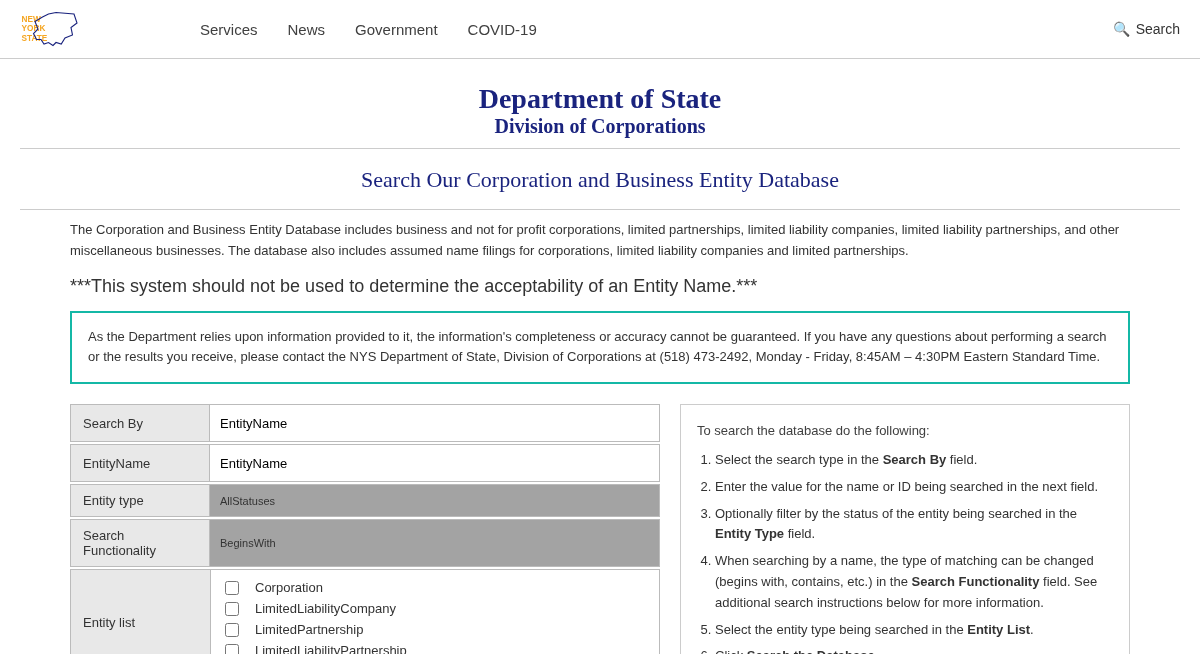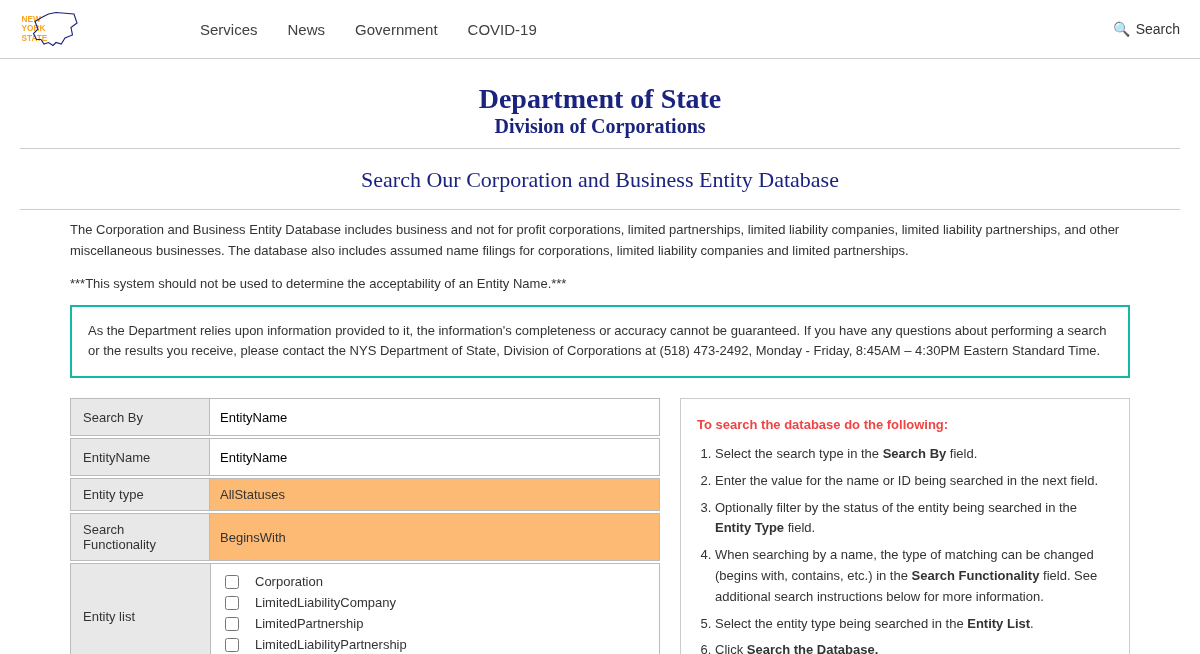--- a/index.html
+++ b/index.html
@@ -84,21 +84,21 @@
       margin: 0 auto;
       padding: 10px 20px 20px;
     }
     .description-text {
       font-size: 13px;
       color: #333;
       line-height: 1.6;
       margin-bottom: 14px;
     }
     .warning-text {
-      font-size: 13px;
+      font-size: 18px;
       color: #333;
       margin-bottom: 14px;
     }
     .disclaimer-box {
       border: 2px solid #14b8a6;
       padding: 14px 16px;
       font-size: 13px;
       color: #333;
       line-height: 1.6;
       margin-bottom: 20px;
@@ -117,22 +117,22 @@
     }
     .instruction-box {
       flex: 1;
       border: 1px solid #ccc;
       padding: 16px;
       font-size: 13px;
       line-height: 1.6;
       color: #333;
     }
     .instruction-title {
-      font-weight: bold;
-      color: #ef4444;
+      font-weight: normal;
+      color: #404040;
       margin-bottom: 8px;
     }
     .instruction-list {
       padding-left: 18px;
     }
     .instruction-list li {
       margin-bottom: 6px;
     }
     .instruction-list b { color: #333; }
 
@@ -167,22 +167,22 @@
       border: none;
       outline: none;
       font-size: 13px;
       background: #fff;
       min-height: 36px;
     }
     .form-input-cell.value-display {
       padding: 8px 10px;
       display: flex;
       align-items: center;
-      font-size: 13px;
-      background: #fdba74;
+      font-size: 11px;
+      background: #a3a3a3;
     }
 
     
     .entity-list-row {
       display: flex;
       align-items: stretch;
       border: 1px solid #bbb;
     }
     .entity-list-label {
       background: #e8e8e8;

